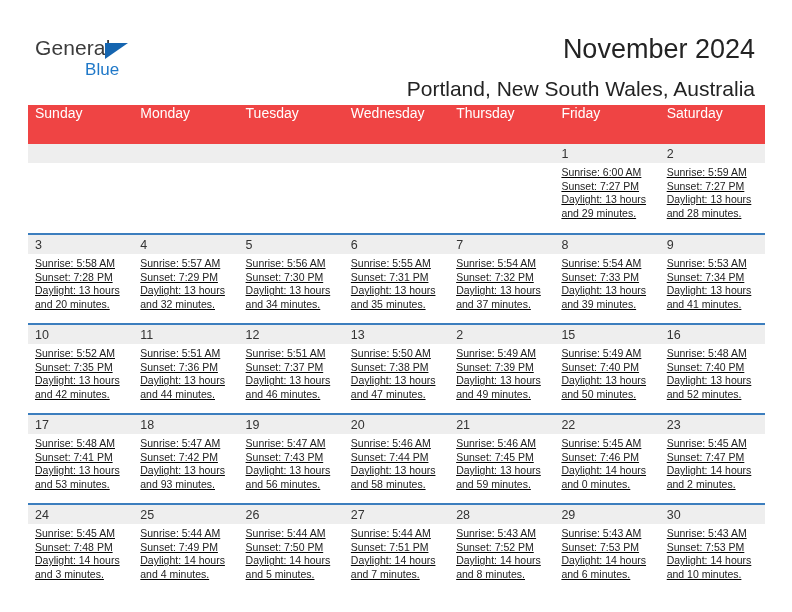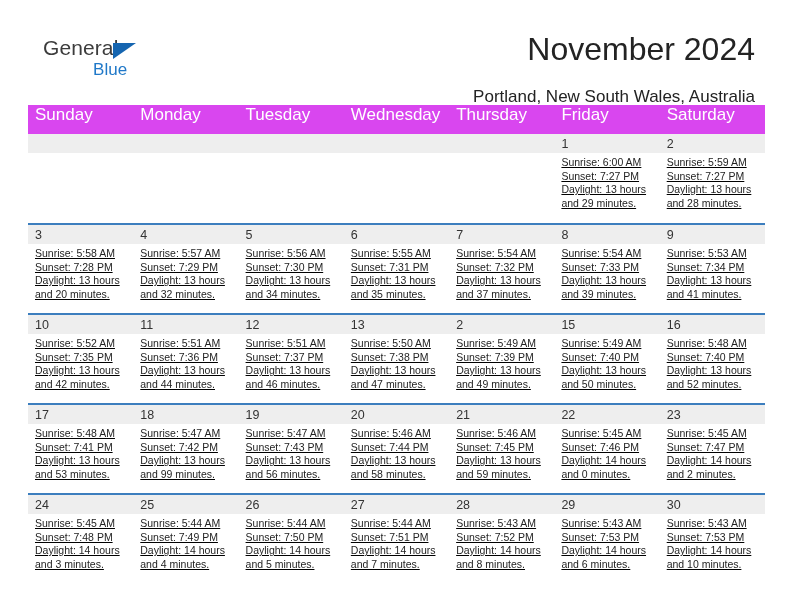--- a/index.html
+++ b/index.html
@@ -30,21 +30,20 @@
     width: 792px;
     height: 104px;
   }
 
   .logo {
     position: absolute;
     left: 35px;
     top: 36px;
     width: 200px;
     height: 50px;
-    margin-left: 8px;
   }
   .logo-general {
     position: absolute;
     left: 0;
     top: 0;
     font-size: 21px;
     line-height: 24px;
     color: #3c3c3c;
     letter-spacing: .1px;
     white-space: nowrap;
@@ -66,31 +65,31 @@
     line-height: 24px;
     color: #1f78c8;
     letter-spacing: .1px;
     white-space: nowrap;
   }
 
   .title {
     position: absolute;
     right: 37px;
     top: 33px;
-    font-size: 32px;
+    font-size: 27px;
     line-height: 32px;
     color: #232323;
     text-align: right;
     white-space: nowrap;
   }
   .subtitle {
     position: absolute;
     right: 37px;
-    top: 88px;
-    font-size: 17px;
+    top: 80px;
+    font-size: 21px;
     line-height: 18px;
     color: #232323;
     text-align: left;
     white-space: nowrap;
   }
 
   
   .calendar {
     position: absolute;
     left: 28px;
@@ -99,24 +98,24 @@
     border-collapse: collapse;
     table-layout: fixed;
   }
   .calendar th, .calendar td {
     padding: 0;
     margin: 0;
     vertical-align: top;
   }
 
   .dow {
-    height: 29px;
-    background: #d946ef;
+    height: 39px;
+    background: #ef4444;
     color: #ffffff;
-    font-size: 17px;
+    font-size: 14px;
     font-weight: normal;
     text-align: left;
     padding-left: 7px !important;
     box-sizing: border-box;
     white-space: nowrap;
   }
 
   .daycell {
     height: 90px;
     border-top: 2px solid #3c7ebe;
@@ -353,21 +352,21 @@
               <div>Daylight: 13 hours</div>
               <div>and 53 minutes.</div>
             </div>
           </td>
           <td class="daycell">
             <div class="daynum-strip"><span class="daynum">18</span></div>
             <div class="details">
               <div>Sunrise: 5:47 AM</div>
               <div>Sunset: 7:42 PM</div>
               <div>Daylight: 13 hours</div>
-              <div>and 99 minutes.</div>
+              <div>and 93 minutes.</div>
             </div>
           </td>
           <td class="daycell">
             <div class="daynum-strip"><span class="daynum">19</span></div>
             <div class="details">
               <div>Sunrise: 5:47 AM</div>
               <div>Sunset: 7:43 PM</div>
               <div>Daylight: 13 hours</div>
               <div>and 56 minutes.</div>
             </div>

